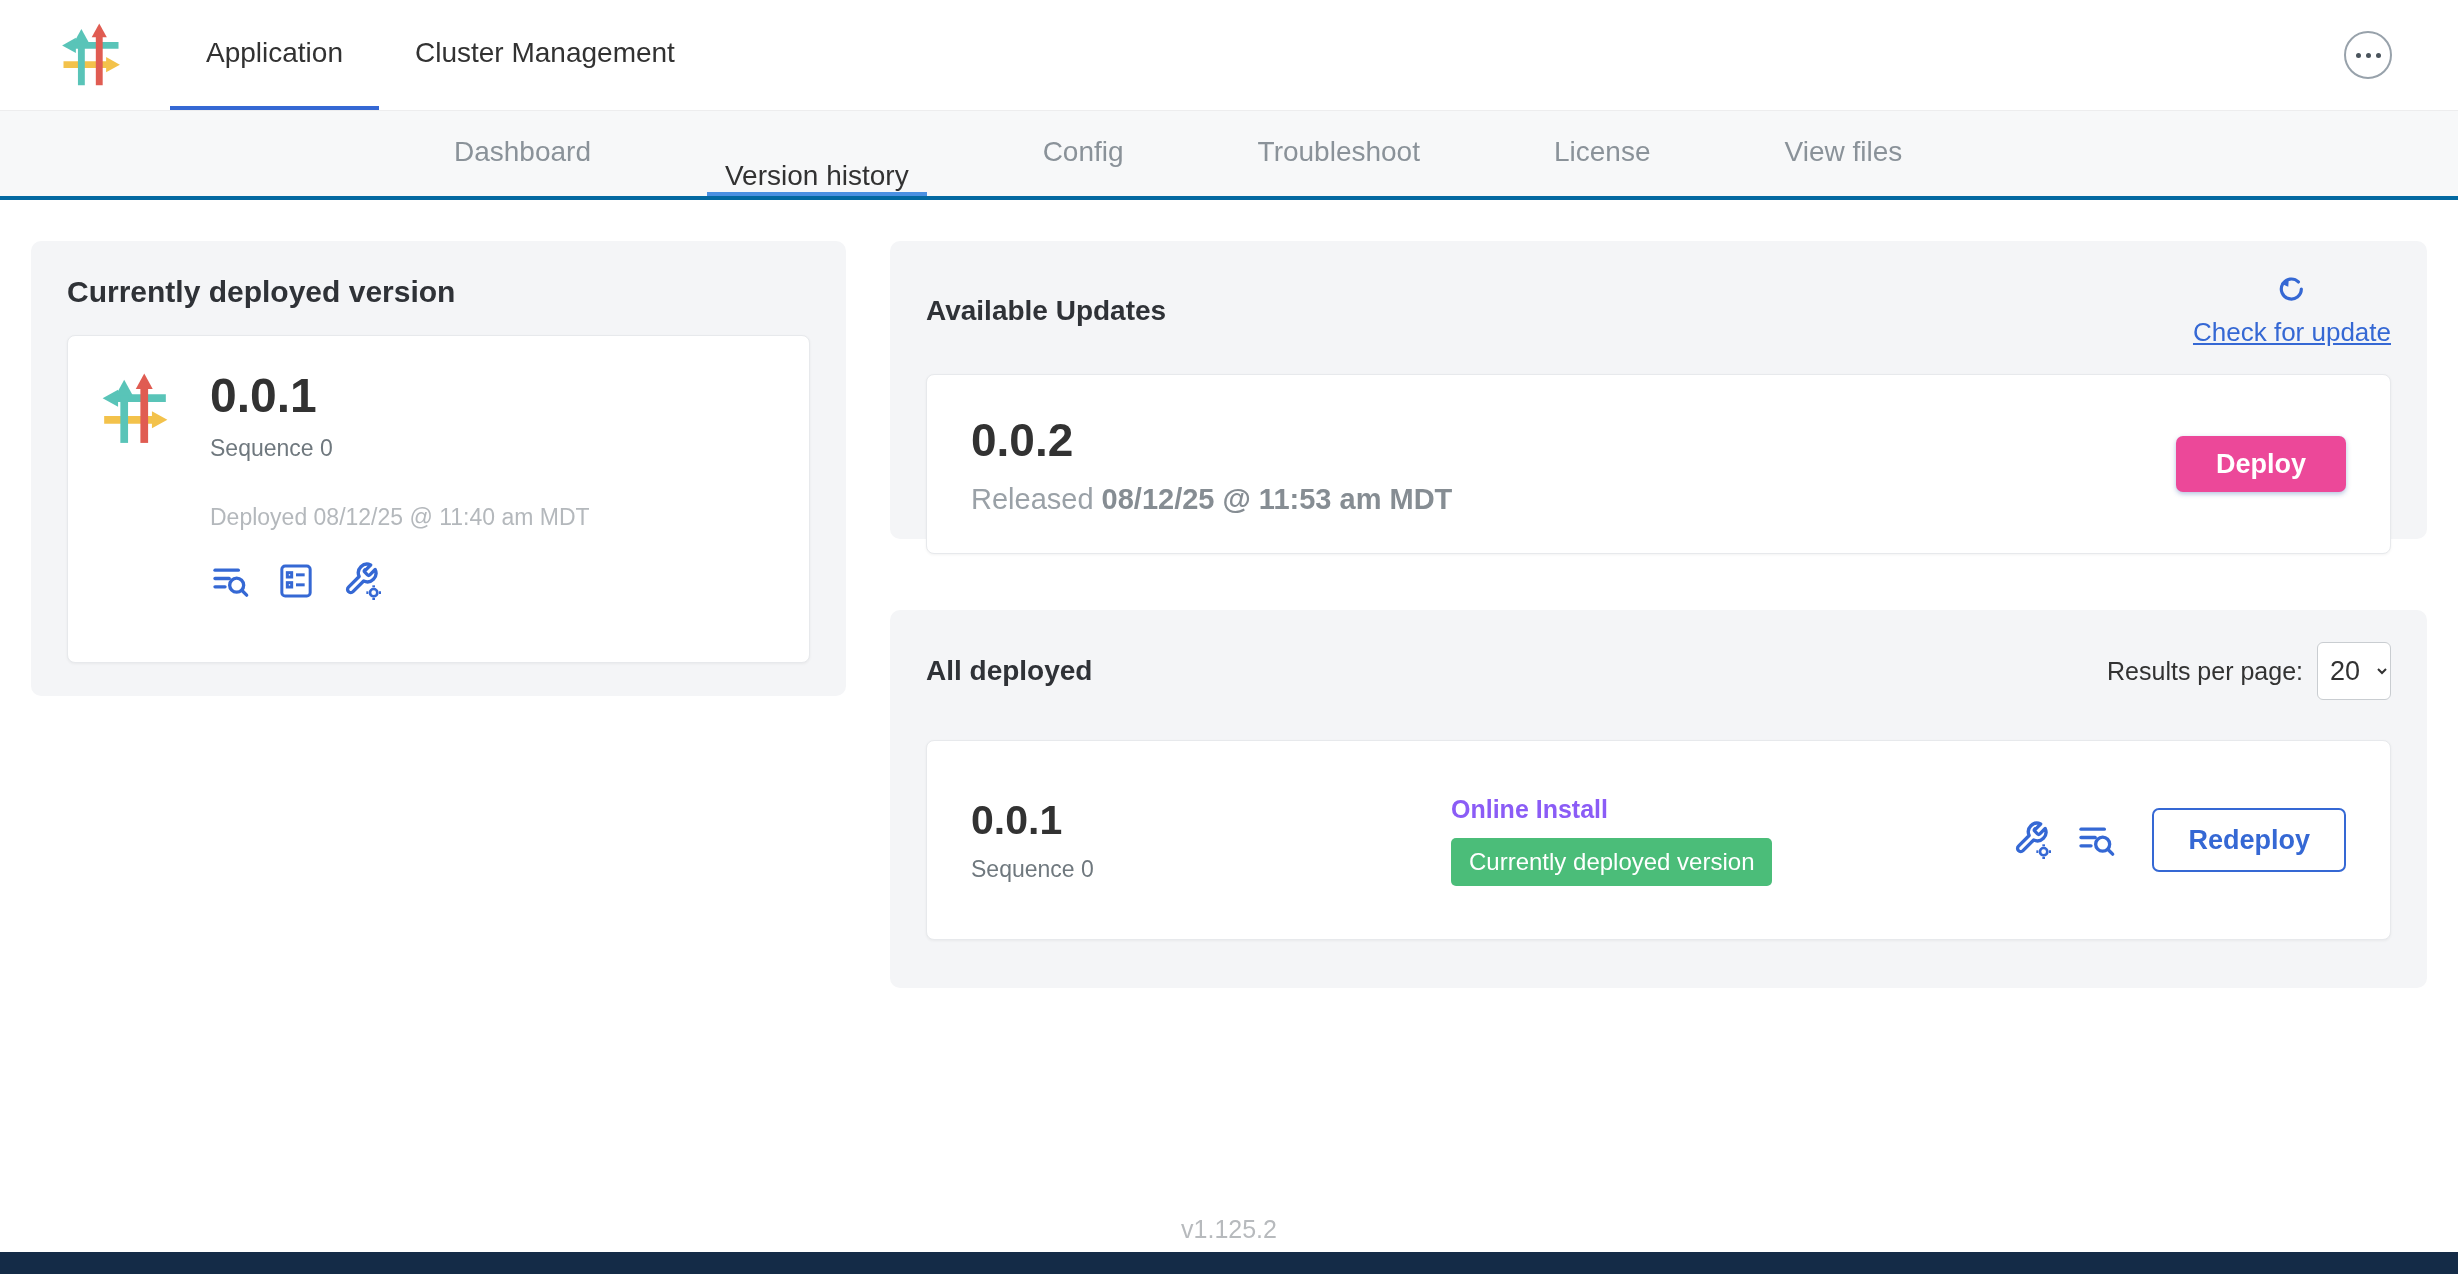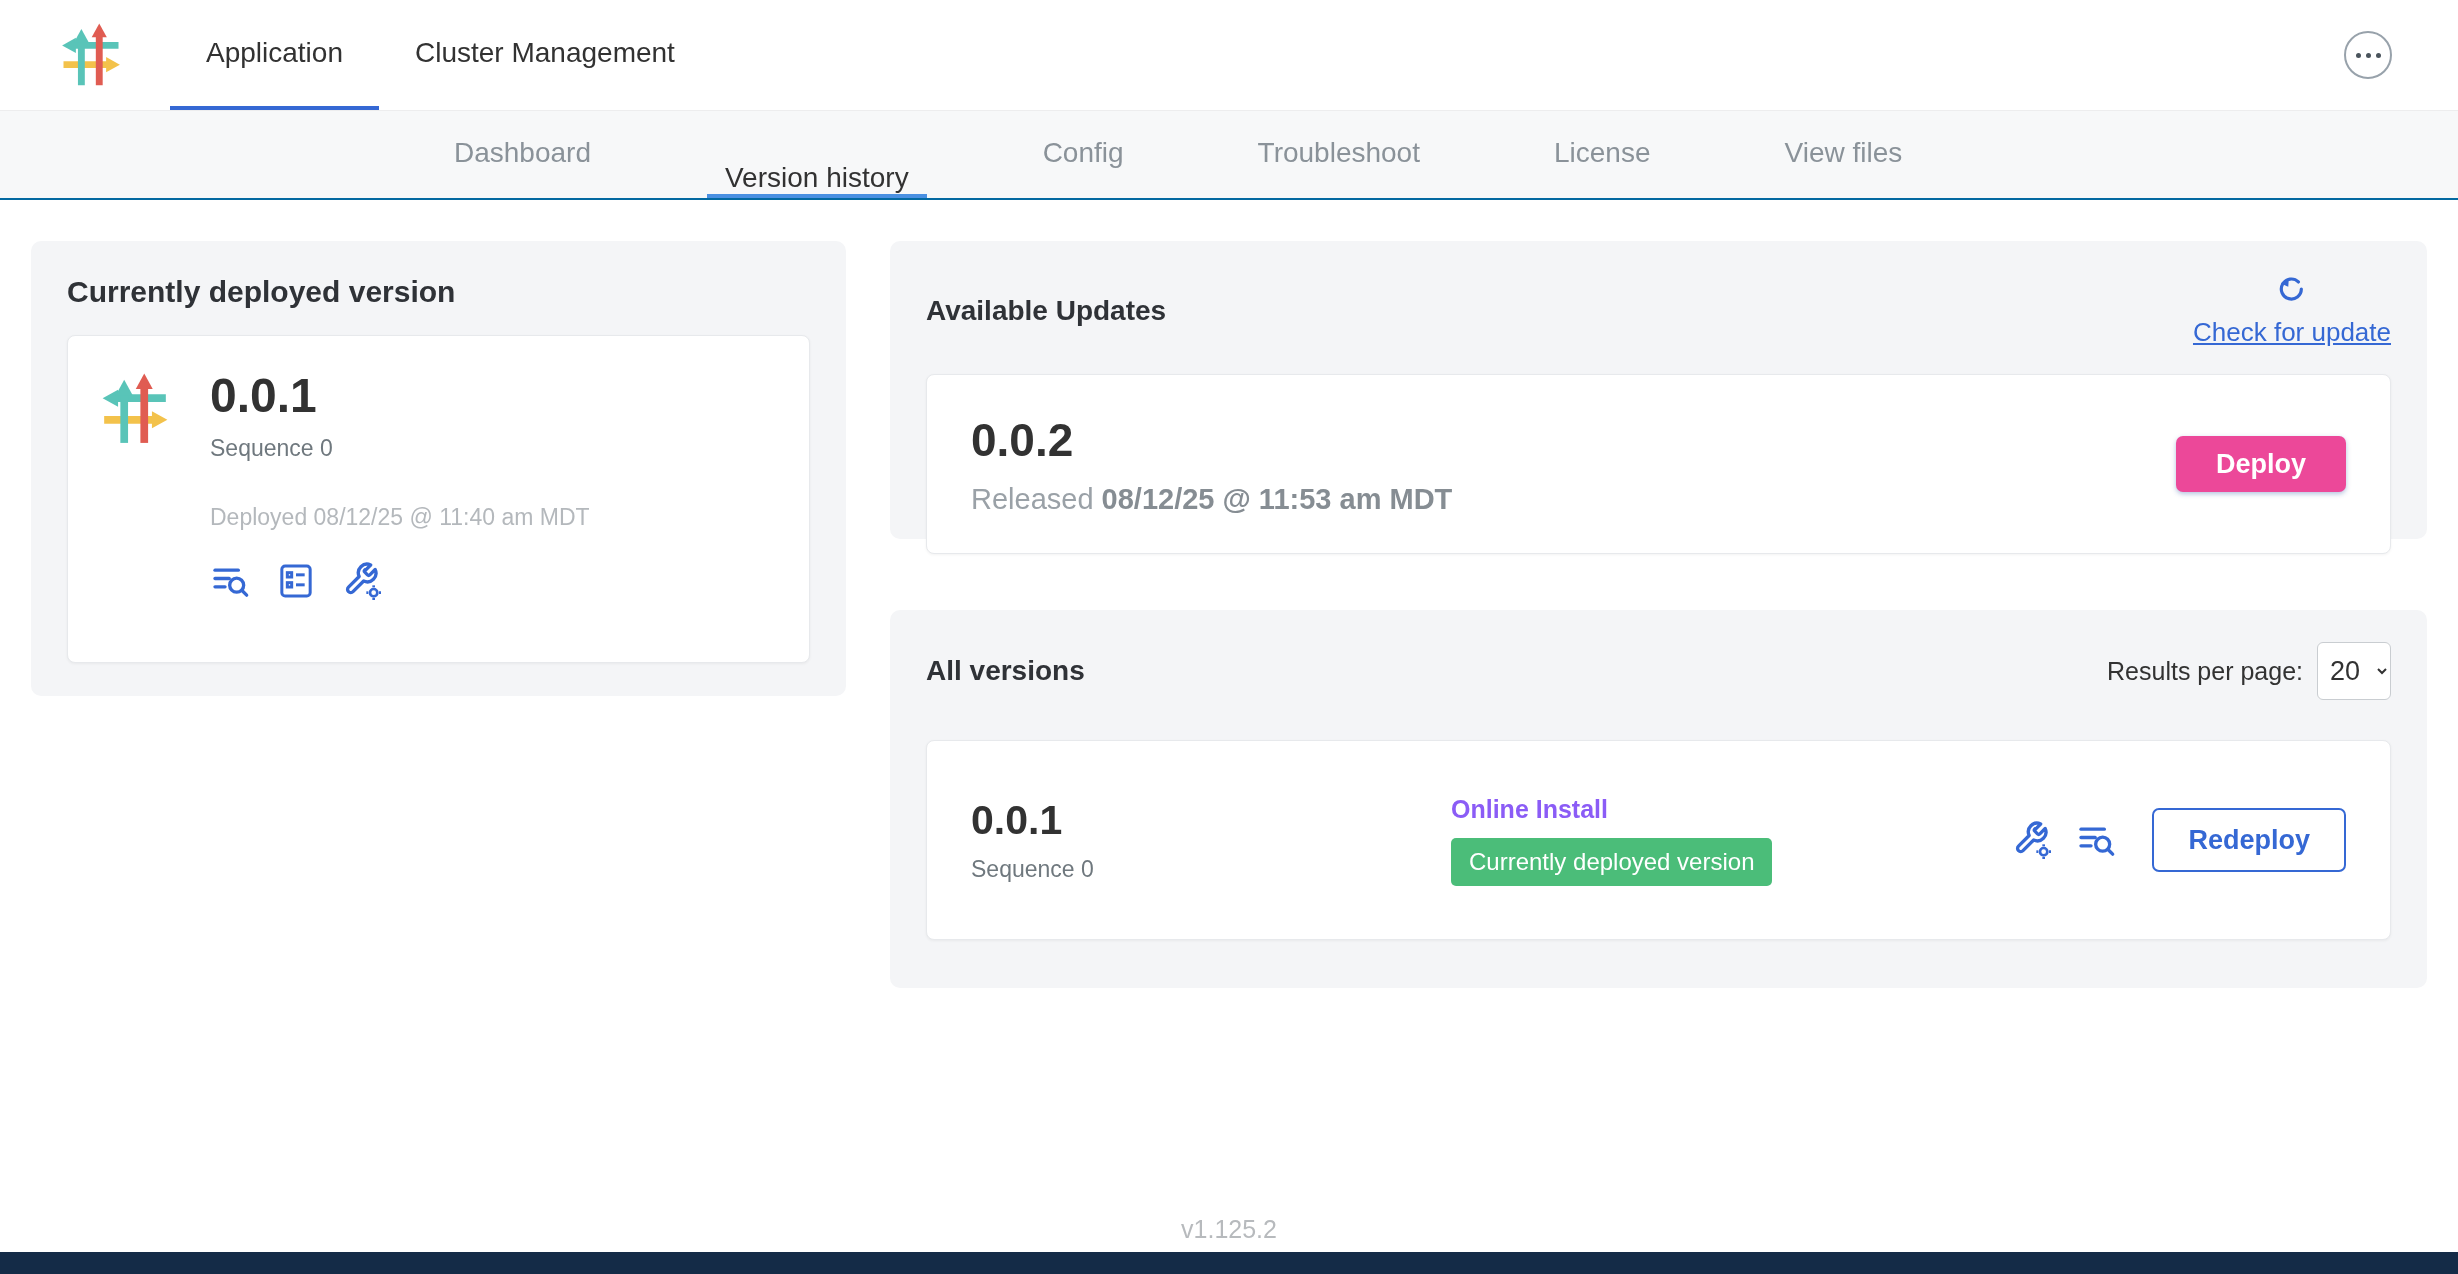--- a/index.html
+++ b/index.html
@@ -22,21 +22,21 @@
   .header { height:111px; background:#fff; border-bottom:1px solid #ededee; display:flex; align-items:stretch; }
   .logo-wrap { align-self:center; margin-left:58px; width:66px; height:66px; flex:0 0 auto; }
   .logo-wrap svg, .panel-logo svg { width:100%; height:100%; display:block; }
   .header-tabs { display:flex; margin-left:46px; }
   .header-tab { display:flex; align-items:center; padding:0 36px; font-size:28px; color:#323232; cursor:pointer; border-bottom:4px solid transparent; }
   .header-tab.active { border-bottom-color:var(--blue); }
   .menu-btn { margin-left:auto; margin-right:66px; align-self:center; width:48px; height:48px; border:2.5px solid #98a2ab; border-radius:50%; display:flex; align-items:center; justify-content:center; gap:5px; cursor:pointer; background:#fff; }
   .menu-btn i { width:5px; height:5px; border-radius:50%; background:#4a545c; }
 
   
-  .subnav { height:89px; background:#f7f8f9; border-bottom:2px solid #0369a1; display:flex; align-items:stretch; padding-left:436px; }
+  .subnav { height:89px; background:#f7f8f9; border-bottom:4px solid #0369a1; display:flex; align-items:stretch; padding-left:436px; }
   .subnav-item { display:flex; align-items:center; padding:0 18px; margin-right:98px; font-size:28px; color:var(--text-gray); cursor:pointer; border-bottom:4px solid transparent; }
   .subnav-item.active { color:#323232; border-bottom-color:#4a90e2;align-items:flex-end; }
 
   
   .content { position:relative; height:1074px; }
   .card { position:absolute; background:var(--gray-card); border-radius:10px; }
   .card-title { font-size:30px; font-weight:700; color:#2f3237; }
   .card-title-sm { font-size:28px; font-weight:700; color:#2f3237; }
   .panel { background:#fff; border:1px solid var(--border); border-radius:8px; box-shadow:0 1px 3px rgba(0,0,0,.05); }
 
@@ -210,21 +210,21 @@
           <span>Released</span>
           <span class="bold-date">08/12/25 @ 11:53 am MDT</span>
         </div>
       </div>
       <button class="btn-primary">Deploy</button>
     </div>
   </div>
 
   <div class="card card-versions">
     <div class="card-head">
-      <div class="card-title-sm">All versions</div>
+      <div class="card-title-sm">All deployed</div>
       <div class="rpp">
         <span class="rpp-label">Results per page:</span>
         <select>
           <option selected="">20</option>
         </select>
       </div>
     </div>
     <div class="panel panel-row">
       <div class="row-left">
         <div class="version-sm">0.0.1</div>

